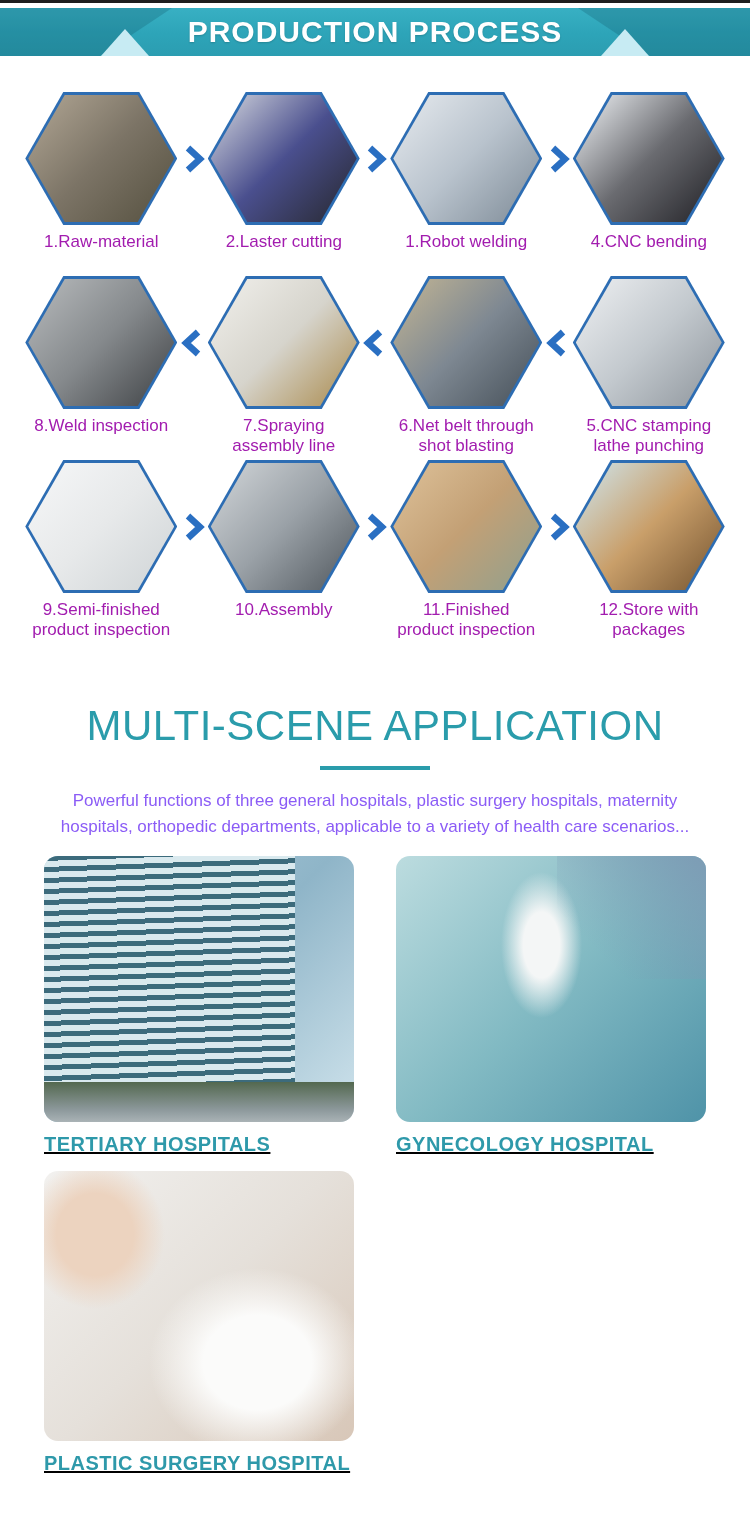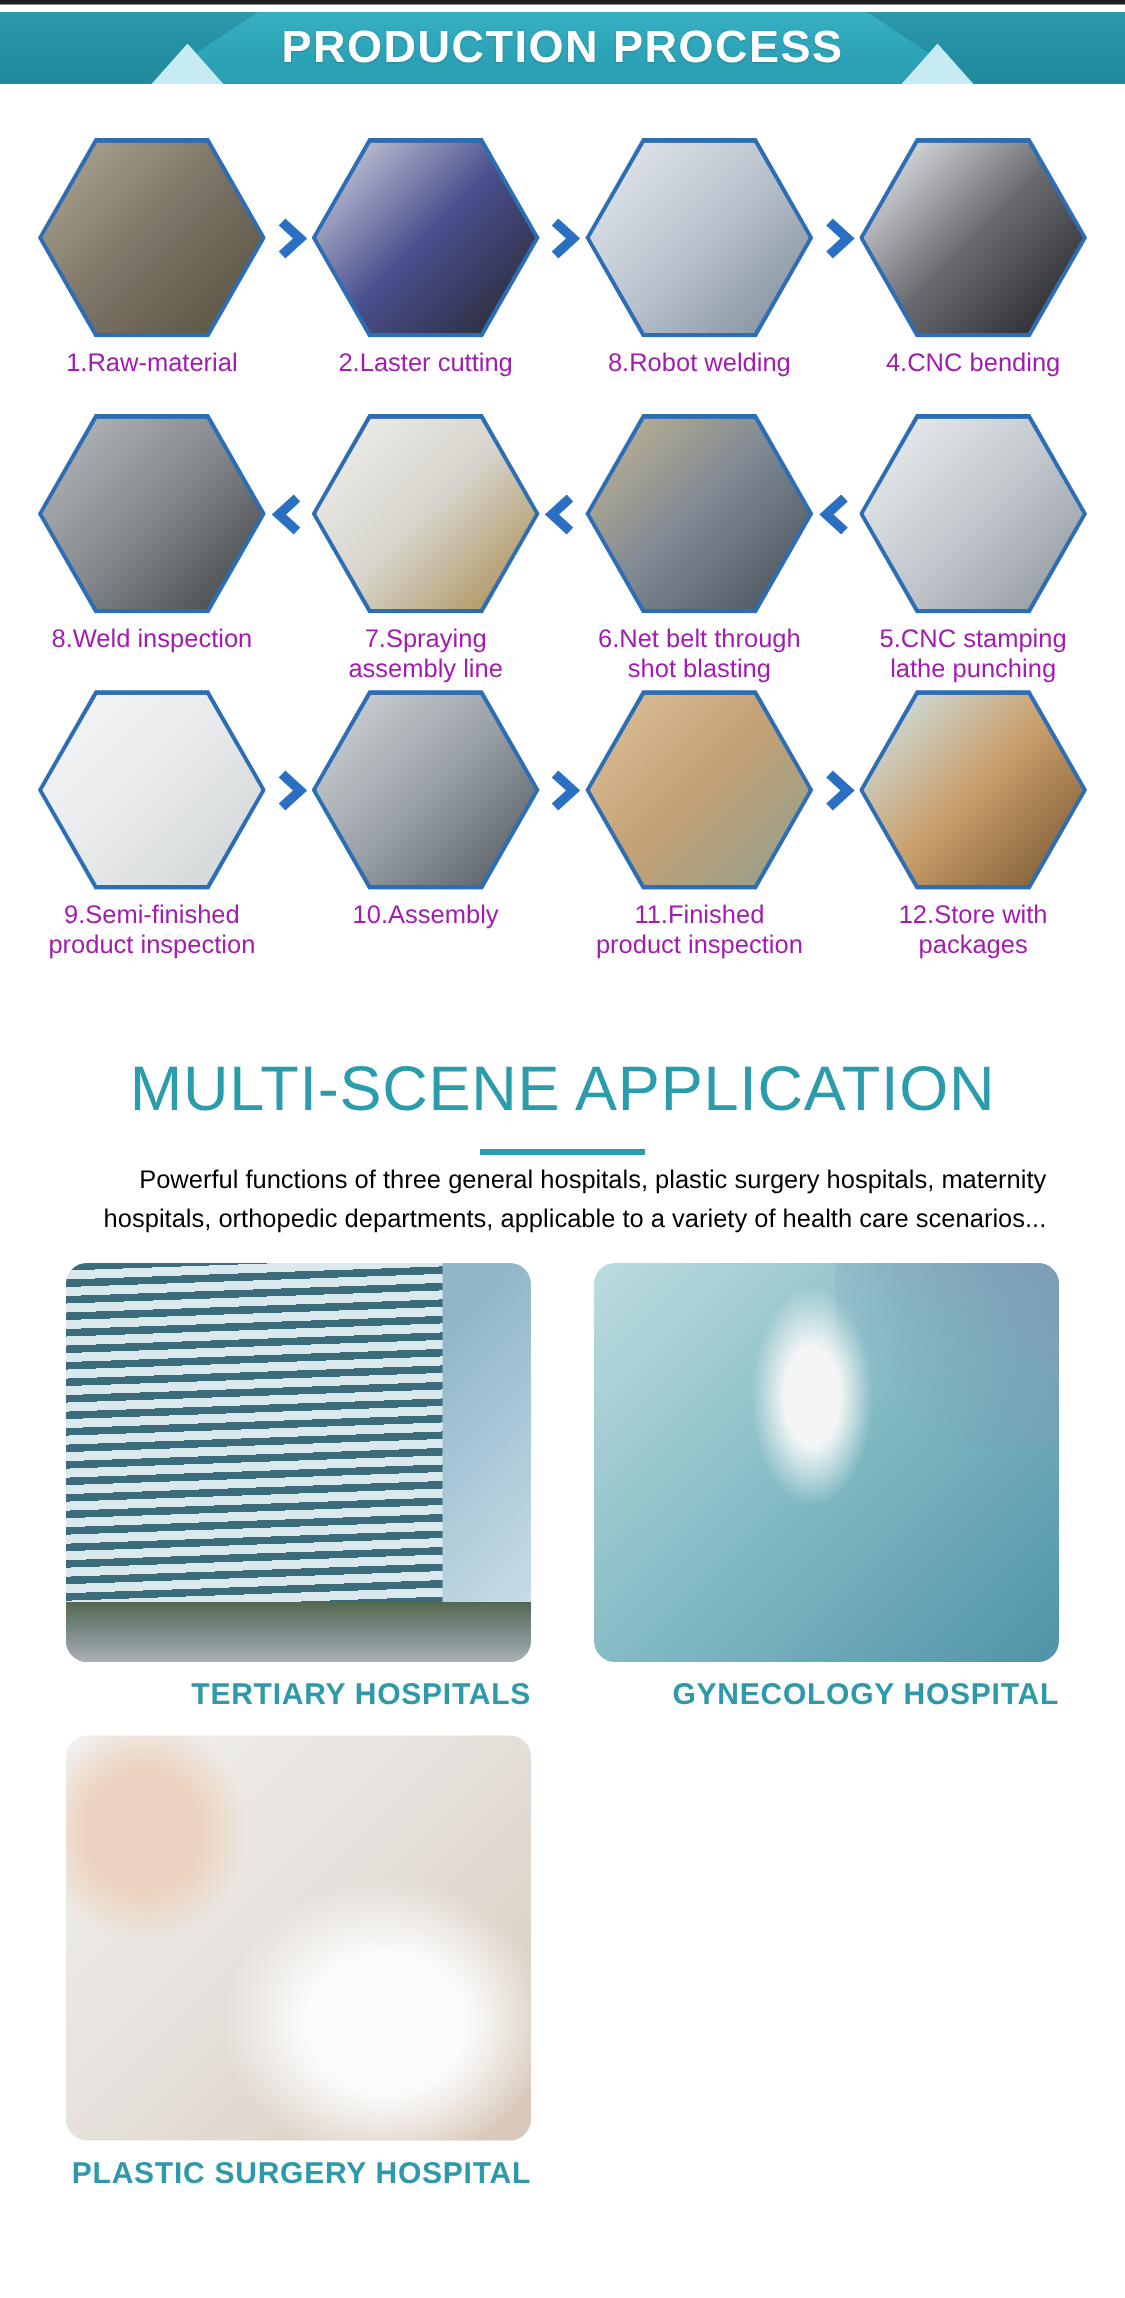--- a/index.html
+++ b/index.html
@@ -36,25 +36,25 @@
   .lbl{margin-top:7px;min-height:40px;font-size:17px;line-height:1.18;color:#a21caf;
        text-align:center;white-space:pre-line;}
   .arrow{margin-top:52px;flex:0 0 auto;display:flex;align-items:center;}
   .arrow svg{display:block;}
   .arrow.dir-left svg{transform:scaleX(-1);}
 
   
   .apps{margin-top:62px;}
   .apps h2{margin:0;text-align:center;color:#2a9cab;font-size:42px;font-weight:normal;letter-spacing:.5px;}
   .underline{width:110px;height:4px;background:#2a9cab;margin:16px auto 0;}
-  .apps p{margin:4px auto 0;width:645px;text-align:right;color:#000000;
+  .apps p{margin:18px auto 0;width:645px;text-align:center;color:#8b5cf6;
           font-size:17px;line-height:26px;}
   .grid{margin-top:16px;padding:0 44px;display:grid;grid-template-columns:1fr 1fr;
         column-gap:42px;row-gap:6px;}
-  .app{margin:0;display:flex;flex-direction:column;align-items:flex-end;}
+  .app{margin:0;display:flex;flex-direction:column;align-items:flex-start;text-decoration:underline;}
   .app-photo{position:relative;width:100%;height:266px;border-radius:14px;overflow:hidden;}
   .grid .app:nth-child(n+3) .app-photo{height:270px;}
   .app figcaption{margin-top:11px;margin-bottom:9px;color:#2e99aa;font-size:20px;
                   font-weight:bold;letter-spacing:.5px;text-align:center;}
 
   
   .kind-building::before{content:"";position:absolute;left:0;top:0;width:81%;height:85%;
       background:repeating-linear-gradient(178deg,#3c6b7c 0 5px,#d9e9ee 5px 11px);}
   .kind-building::after{content:"";position:absolute;left:0;bottom:0;width:100%;height:15%;
       background:linear-gradient(180deg,#53684f 0%,#8d999c 70%,#aab3b6 100%);}
@@ -108,21 +108,21 @@
       </div>
       <div class="arrow">
           <svg width="24" height="30" viewBox="0 0 24 30">
             <path d="M7 4 L19 15 L7 26" stroke="#2a6fc2" stroke-width="6.5" fill="none"></path>
           </svg>
         </div>
       <div class="cell">
         <div class="hex">
             <div class="hex-in" style="background: linear-gradient(135deg, rgb(231, 235, 239), rgb(185, 195, 205), rgb(125, 138, 150));"></div>
           </div>
-        <div class="lbl">8.Robot welding</div>
+        <div class="lbl">1.Robot welding</div>
       </div>
       <div class="arrow">
           <svg width="24" height="30" viewBox="0 0 24 30">
             <path d="M7 4 L19 15 L7 26" stroke="#2a6fc2" stroke-width="6.5" fill="none"></path>
           </svg>
         </div>
       <div class="cell">
         <div class="hex">
             <div class="hex-in" style="background: linear-gradient(135deg, rgb(242, 245, 248), rgb(106, 107, 112), rgb(31, 31, 36));"></div>
           </div>

